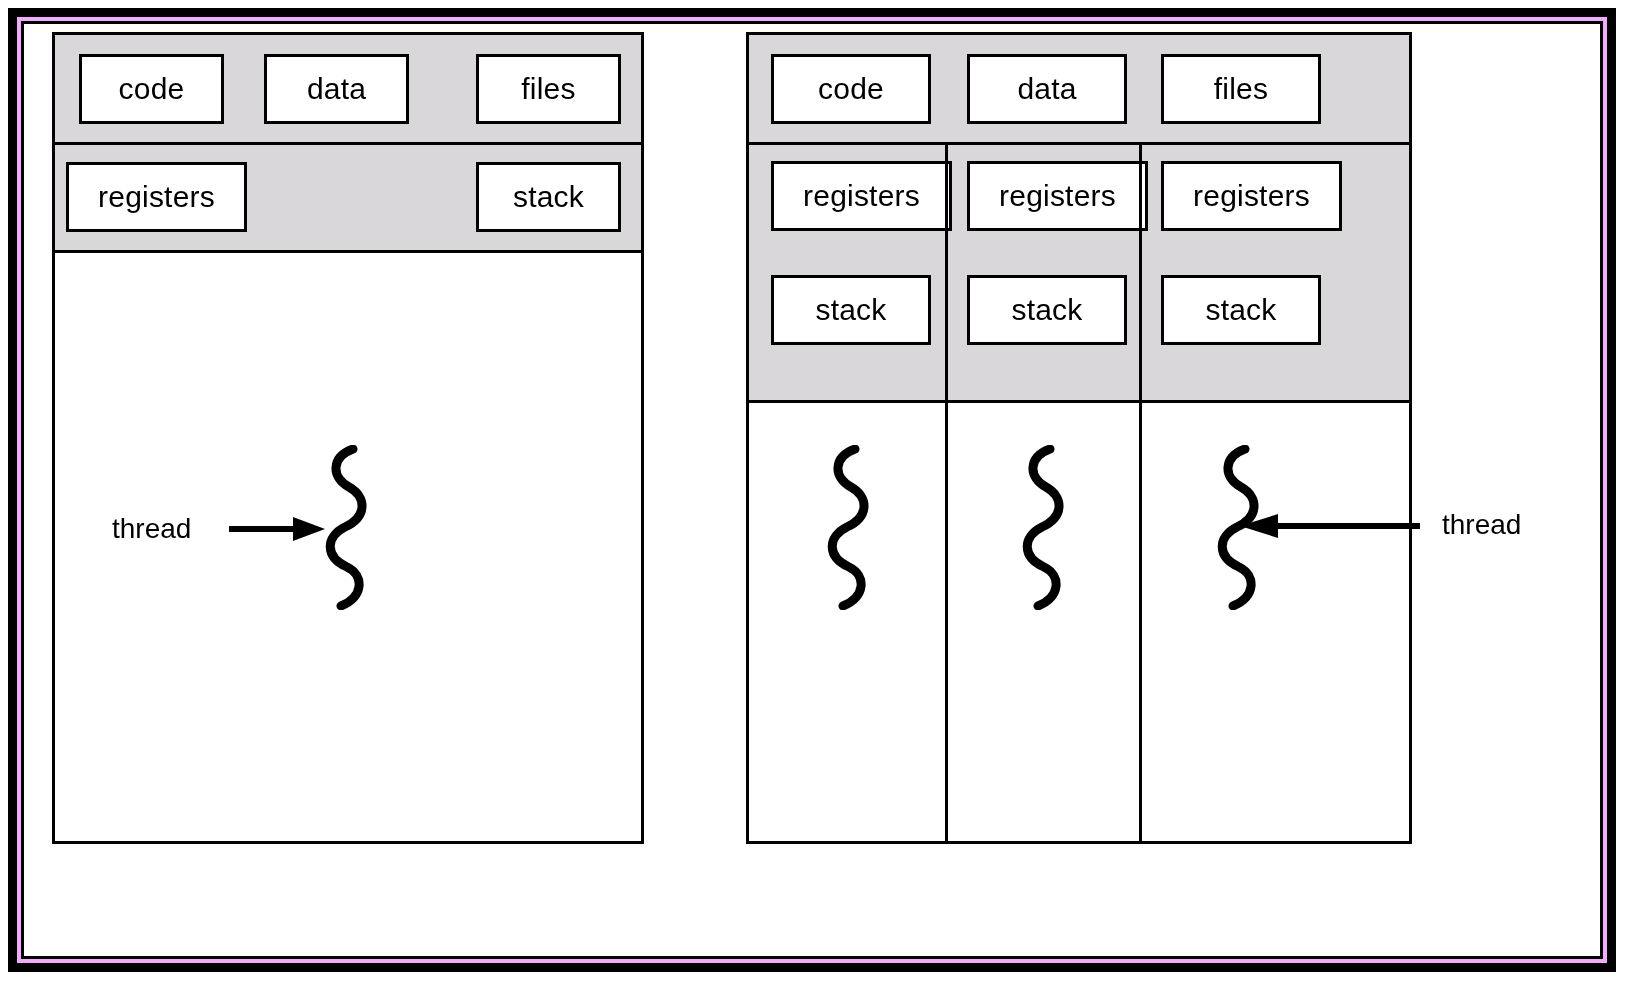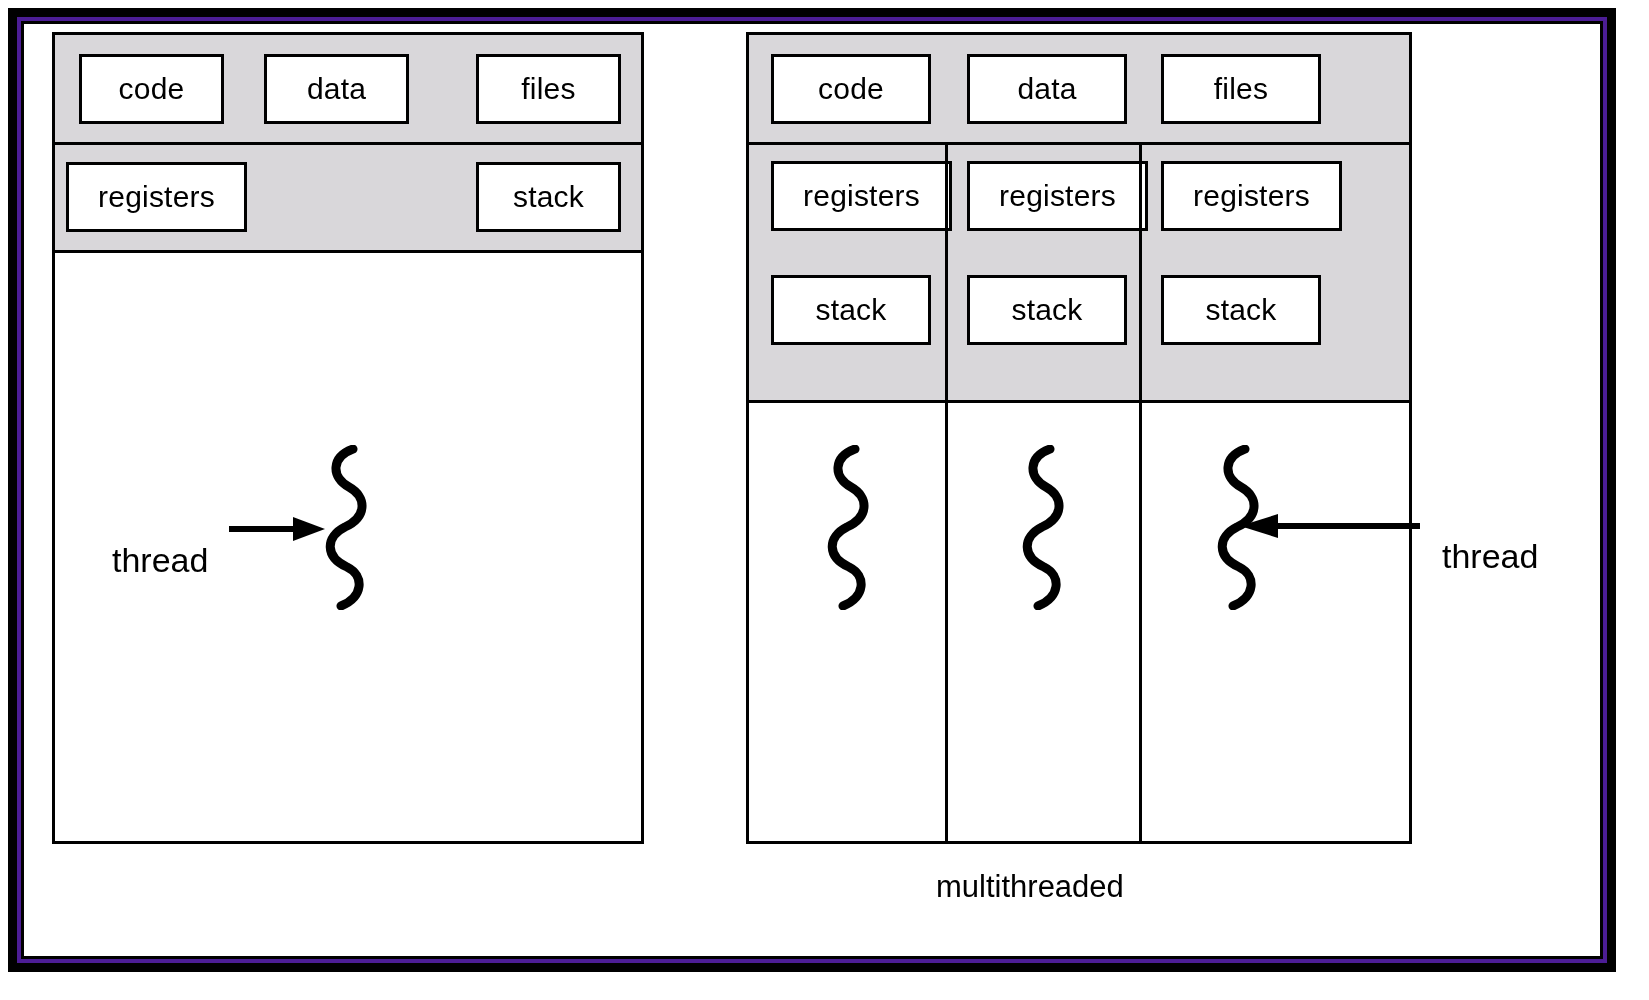--- a/index.html
+++ b/index.html
@@ -16,21 +16,21 @@
 
   
   #figure-frame {
     position: absolute;
     left: 8px;
     top: 8px;
     width: 1608px;
     height: 964px;
     box-sizing: border-box;
     border: 9px solid #000000;
-    background: #4c1d95;
+    background: #f0abfc;
   }
   #figure-frame-inner {
     position: absolute;
     left: 4px;
     top: 4px;
     right: 4px;
     bottom: 4px;
     box-sizing: border-box;
     border: 3px solid #000000;
     background: #ffffff;
@@ -121,24 +121,23 @@
   .thread-arrow svg { display: block; width: 100%; height: 100%; }
 
   .caption-label {
     position: absolute;
     font-size: 31px;
     color: #000000;
     white-space: nowrap;
   }
   .thread-label {
     position: absolute;
-    font-size: 34px;
+    font-size: 28px;
     color: #000000;
     white-space: nowrap;
-    margin-top: 28px;
   }
 </style>
 </head>
 <body>
 
 <div id="figure-frame">
   <div id="figure-frame-inner">
     <div id="figure-canvas">
 
       <div id="single-threaded-panel" class="process-panel">
@@ -218,17 +217,16 @@
       </div>
 
       <div class="thread-arrow" style="left:1216px; top:490px; width:180px;">
         <svg viewBox="0 0 180 24" preserveAspectRatio="none">
           <line x1="180" y1="12" x2="34" y2="12" stroke="#000000" stroke-width="6"></line>
           <polygon points="0,12 38,0 38,24" fill="#000000"></polygon>
         </svg>
       </div>
       <span class="thread-label" style="left:1418px; top:485px;">thread</span>
 
-      <span class="caption-label" style="left:912px; top:845px;">multithreaded</span>
 
     </div>
   </div>
 </div>
 
 </body></html>

